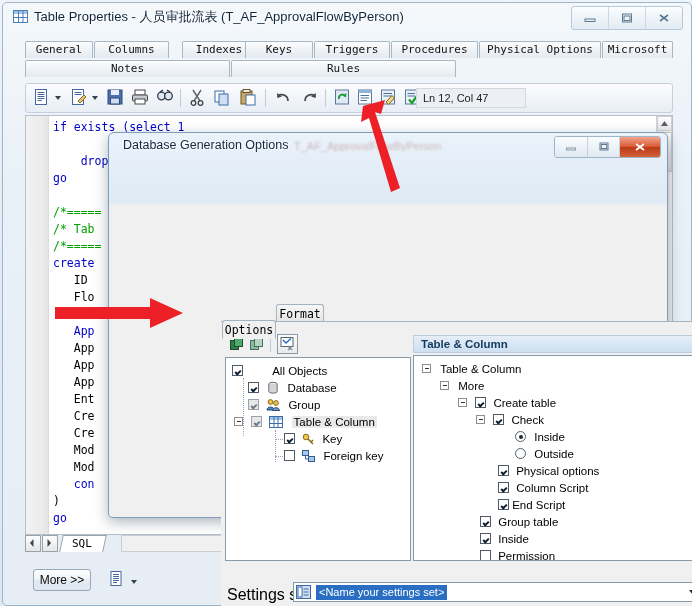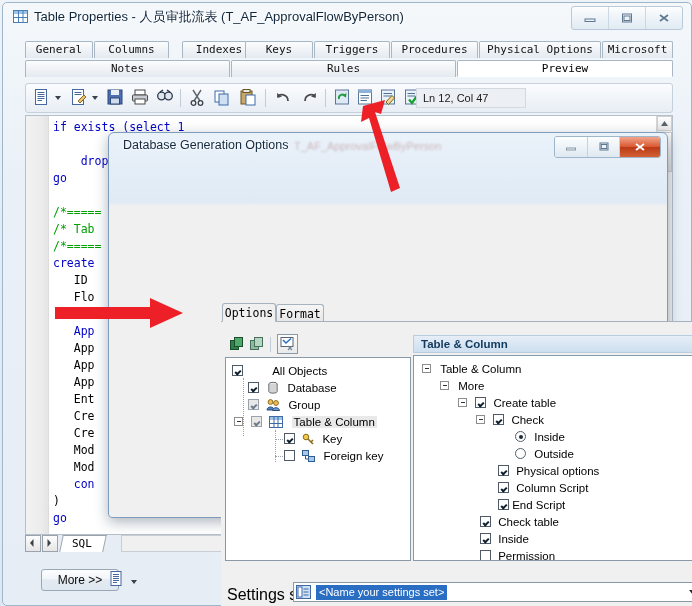--- a/index.html
+++ b/index.html
@@ -194,21 +194,20 @@
       <div class="tab" style="left:69px;width:75px;">Columns</div>
       <div class="tab" style="left:157px;width:74px;">Indexes</div>
       <div class="tab" style="left:220px;width:68px;">Keys</div>
       <div class="tab" style="left:289px;width:76px;">Triggers</div>
       <div class="tab" style="left:366px;width:87px;">Procedures</div>
       <div class="tab" style="left:454px;width:122px;">Physical Options</div>
       <div class="tab" style="left:577px;width:71px;">Microsoft</div>
 
       <div class="tab row2" style="left:206px;width:225px;">Rules</div>
       <div class="tab row2" style="left:0px;width:205px;">Notes</div>
-      <div class="tab row2 sel" style="left:432px;width:216px;">Preview</div>
     </div>
 
     <div class="toolbar">
       <span class="tb-item" style="left:7px;">
         <svg width="18" height="20" viewBox="0 0 18 20">
           <rect x="2.5" y="2.5" width="11" height="15" fill="#fff" stroke="#4667a0"></rect>
           <g stroke="#4667a0" stroke-width="1">
               <line x1="4.5" y1="5.5" x2="11.5" y2="5.5"></line>
               <line x1="4.5" y1="7.5" x2="11.5" y2="7.5"></line>
               <line x1="4.5" y1="9.5" x2="11.5" y2="9.5"></line>
@@ -391,21 +390,21 @@
         <div class="hsb-thumb"></div>
         <span style="position:absolute;left:2px;top:2px;">
           <svg width="11" height="12" viewBox="0 0 11 12">
               <path d="M7 2 L3 6 L7 10 Z" fill="#6b7279"></path>
             </svg>
         </span>
       </div>
     </div>
 
     <div class="botbar">
-      <div class="btn" style="left:16px;top:6px;width:78px;">More &gt;&gt;</div>
+      <div class="btn" style="left:8px;top:6px;width:58px;">More &gt;&gt;</div>
       <span style="position:absolute;left:84px;top:7px;">
         <svg width="16" height="18" viewBox="0 0 16 18">
           <rect x="2" y="1.5" width="10" height="14" fill="#fff" stroke="#4667a0"></rect>
           <g stroke="#4667a0">
               <line x1="4" y1="4.5" x2="10" y2="4.5"></line>
               <line x1="4" y1="6.5" x2="10" y2="6.5"></line>
               <line x1="4" y1="8.5" x2="10" y2="8.5"></line>
               <line x1="4" y1="10.5" x2="10" y2="10.5"></line>
               <line x1="4" y1="12.5" x2="8" y2="12.5"></line>
             </g>
@@ -434,21 +433,21 @@
             <rect x="4.3" y="3.5" width="5.4" height="4" fill="none" stroke="#5e7890"></rect>
           </svg>
       </div>
       <div class="close">
         <svg width="16" height="12">
             <path d="M4 3 L12 9 M12 3 L4 9" stroke="#fff" stroke-width="1.9" fill="none"></path>
           </svg>
       </div>
     </div>
 
-    <div class="dtab sel" style="left:113px;width:54px;">Options</div>
+    <div class="dtab sel" style="left:113px;width:54px;margin-top:17px;">Options</div>
     <div class="dtab un" style="left:167px;width:48px;">Format</div>
     <div class="dtab-pane"></div>
 
     <div class="ltools">
       <span style="position:absolute;left:4px;top:3px;">
         <svg width="17" height="17" viewBox="0 0 17 17">
           <rect x="1.5" y="4.5" width="8" height="9" fill="#2f7f4a" stroke="#1b4c2c"></rect>
           <rect x="5.5" y="1.5" width="8" height="9" fill="#4ea96a" stroke="#1b4c2c"></rect>
         </svg>
       </span>
@@ -577,21 +576,21 @@
       <div class="node" style="left:84px;top:124px;">
         <span class="cbx on"></span>
         <span style="margin-left:4px;">Column Script</span>
       </div>
       <div class="node" style="left:84px;top:141px;">
         <span class="cbx on"></span>
         <span style="">End Script</span>
       </div>
       <div class="node" style="left:66px;top:158px;">
         <span class="cbx on"></span>
-        <span style="margin-left:4px;">Check table</span>
+        <span style="margin-left:4px;">Group table</span>
       </div>
       <div class="node" style="left:66px;top:175px;">
         <span class="cbx on"></span>
         <span style="margin-left:4px;">Inside</span>
       </div>
       <div class="node" style="left:66px;top:192px;">
         <span class="cbx"></span>
         <span style="margin-left:4px;">Permission</span>
       </div>
 

